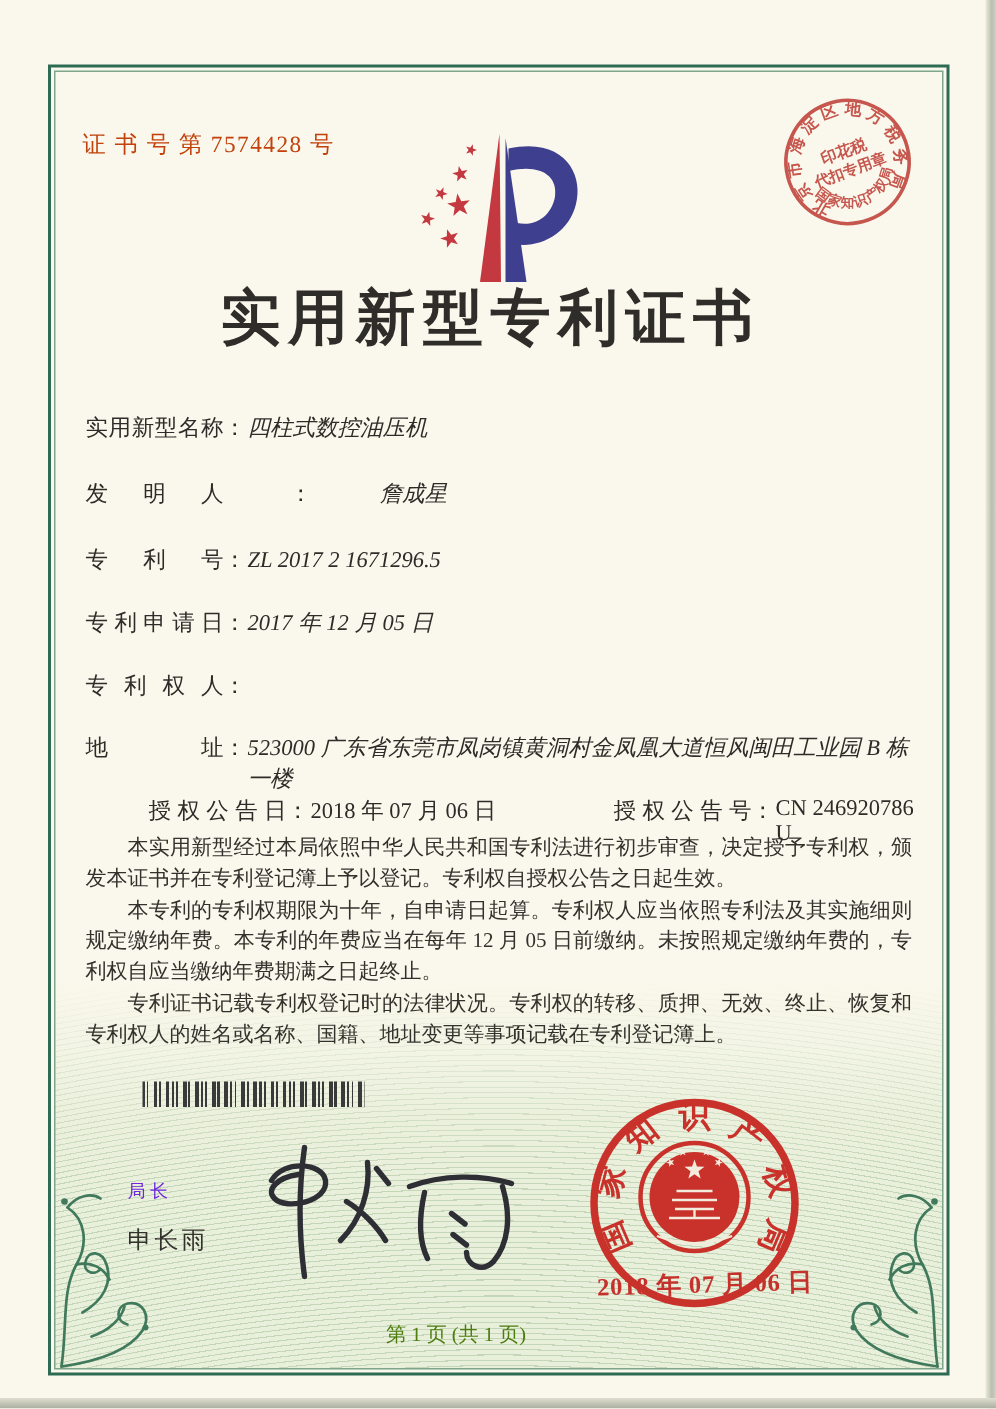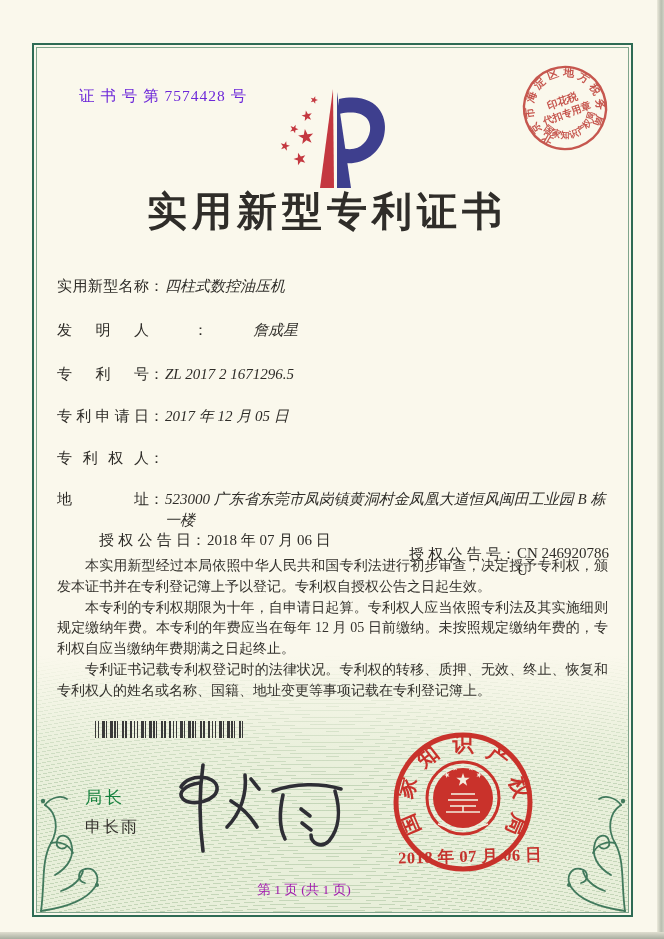--- a/index.html
+++ b/index.html
@@ -24,62 +24,62 @@
     background:linear-gradient(180deg, rgba(232,239,218,0) 0, rgba(232,239,218,.85) 90px, #e8efda 160px); }
   .green-zone::after { content:""; position:absolute; inset:0;
     background:repeating-radial-gradient(1400px 1000px at 50% 340%, rgba(90,140,85,.25) 0 1px, rgba(0,0,0,0) 1px 5px);
     -webkit-mask:linear-gradient(180deg, transparent, #000 130px);
     mask:linear-gradient(180deg, transparent, #000 130px); }
 
   .flourish { position:absolute; }
   .flourish.left  { left:35px;  top:783px; }
   .flourish.right { right:33px; top:783px; transform:scaleX(-1); }
 
-  .cert-no { position:absolute; left:55px; top:86px; font-size:15.5px; letter-spacing:1px; color:#6d28d9;margin-left:24px; }
+  .cert-no { position:absolute; left:55px; top:86px; font-size:15.5px; letter-spacing:1px; color:#c2410c; }
 
   .logo { position:absolute; left:276px; top:84px; }
   .tax-stamp { position:absolute; left:515px; top:58px; opacity:.92; }
 
   .title { position:absolute; left:0; right:10px; top:184px; text-align:center;
     font-size:40px; font-weight:700; letter-spacing:5px; color:#2f2d29; }
 
   .row { position:absolute; left:57px; width:555px; display:flex; font-size:15px; line-height:21px; }
   .row .lbl { width:92px; flex:none; text-align:justify; text-align-last:justify; }
   .row .colon { width:16px; flex:none; }
   .row .val { flex:1;font-style:italic; }
   .r1 { top:276px; } .r2 { top:320px;gap:44px; } .r3 { top:364px; }
   .r4 { top:406px; } .r5 { top:448px; } .r6 { top:489px; }
   .grant { position:absolute; top:531px; left:57px; width:560px; font-size:15px; display:flex; }
   .grant .g-left { display:flex; width:310px; flex:none;margin-left:42px; }
-  .grant .g-right { display:flex; flex:1;margin-top:14px; }
+  .grant .g-right { display:flex; flex:1; }
   .grant .lbl { width:92px; flex:none; text-align:justify; text-align-last:justify; }
   .grant .colon { width:16px; flex:none; }
 
   .paras { position:absolute; left:57px; top:556px; width:551px; font-size:14px; line-height:20.8px;
     text-align:justify; color:#33312c; }
   .paras p { margin:0; text-indent:2em; }
 
   .barcode { position:absolute; left:95px; top:721px; width:148px; height:17px;
     background-image:repeating-linear-gradient(90deg,
       #3a3a3a 0 1.5px, transparent 1.5px 3px,
       #3a3a3a 3px 4px,  transparent 4px 7.5px,
       #3a3a3a 7.5px 10px, transparent 10px 11px,
       #3a3a3a 11px 12.5px, transparent 12.5px 15.5px,
       #3a3a3a 15.5px 18px, transparent 18px 19.5px); }
 
-  .officer-title { position:absolute; left:85px; top:786px; font-size:17px; letter-spacing:3px; color:#15803d; }
+  .officer-title { position:absolute; left:85px; top:786px; font-size:12px; letter-spacing:3px; color:#6d28d9; }
   .officer-name  { position:absolute; left:85px; top:817px; font-size:16px; letter-spacing:2px; color:#33312c; }
   .signature { position:absolute; left:165px; top:763px; }
 
   .seal { position:absolute; left:378px; top:716px; }
   .seal-date { position:absolute; left:398px; top:845px; width:200px; font-size:16.5px;
     color:#c5322c; letter-spacing:.5px; transform:rotate(-1.5deg); font-weight:600; }
 
   .footer { position:absolute; left:0; width:608px; top:881px; text-align:center;
-    font-size:13.5px; color:#a21caf; }
+    font-size:13.5px; color:#4d7c0f; }
 </style>
 </head>
 <body>
 
 <div class="page">
 
   <div class="green-zone"></div>
 
   <div class="frame">
     <div class="frame-inner"></div>

